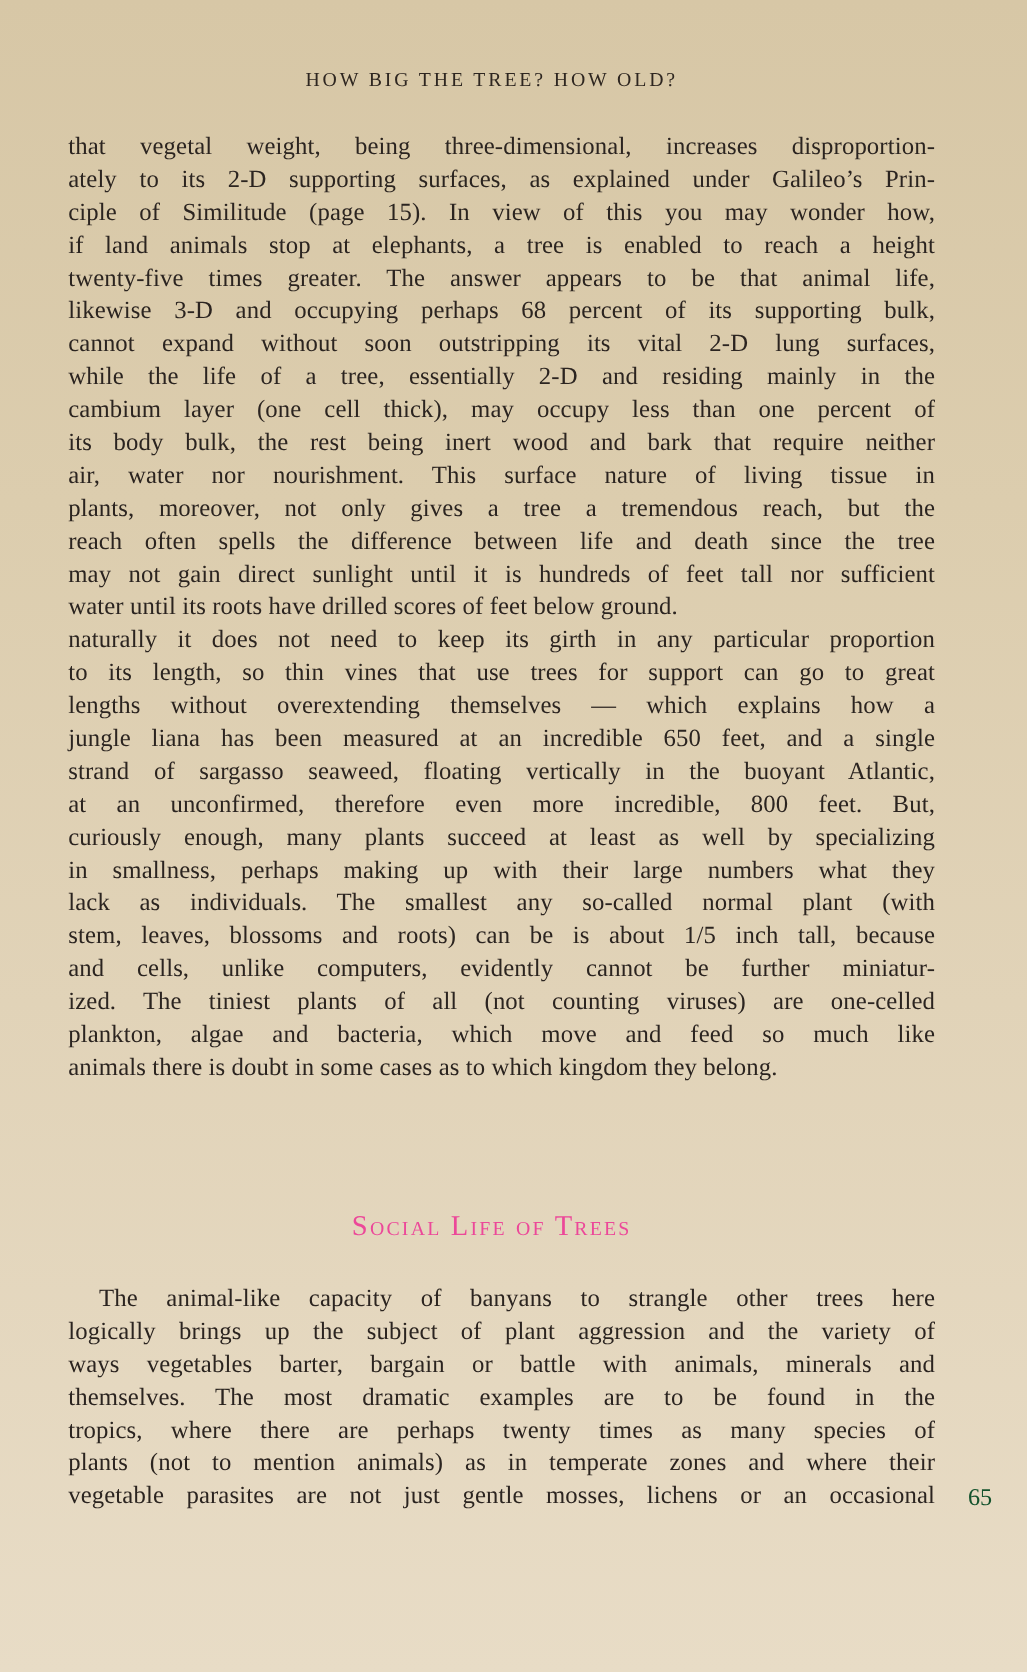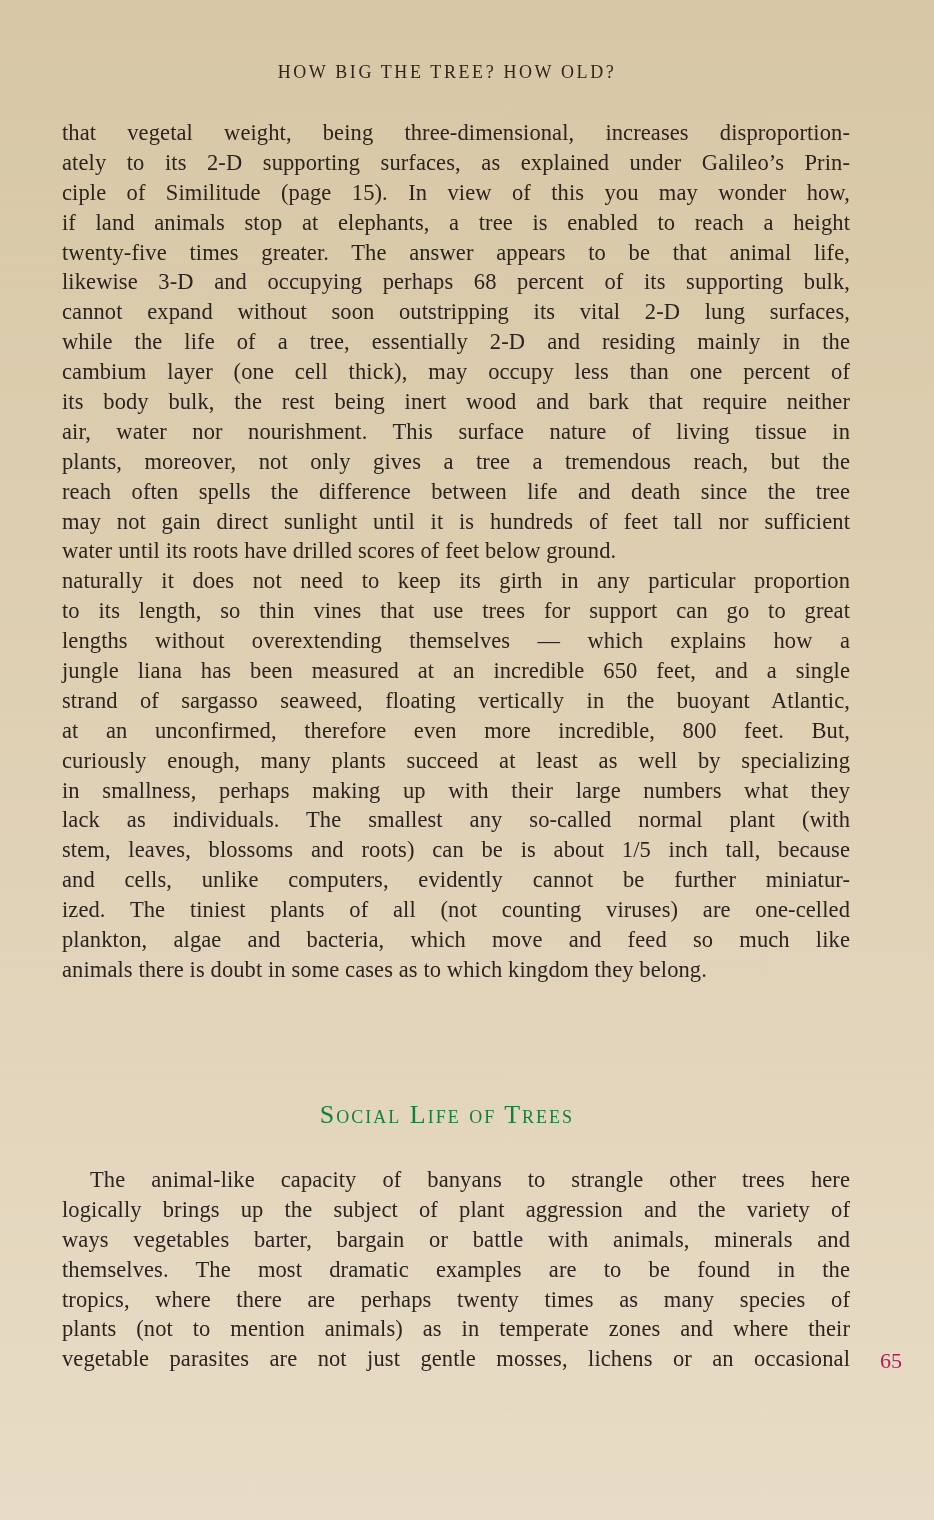--- a/index.html
+++ b/index.html
@@ -56,30 +56,30 @@
     #block1 { top: 118px; }
     #block2 { top: 1165px; }
     .section-heading {
       position: absolute;
       top: 1100px;
       left: 0;
       width: 894px;
       text-align: center;
       font-size: 26px;
       letter-spacing: 2px;
-      color: #15803d;
+      color: #ec4899;
       font-variant: small-caps;
       font-family: "Liberation Serif", serif;
     }
     .folio {
       position: absolute;
       left: 880px;
       top: 1348px;
       font-size: 22px;
-      color: #be185d;
+      color: #14532d;
     }
   </style>
 </head>
 <body>
 
 <div class="page">
 
   <div class="running-head">HOW BIG THE TREE? HOW OLD?</div>
 
   <div class="block" id="block1">

